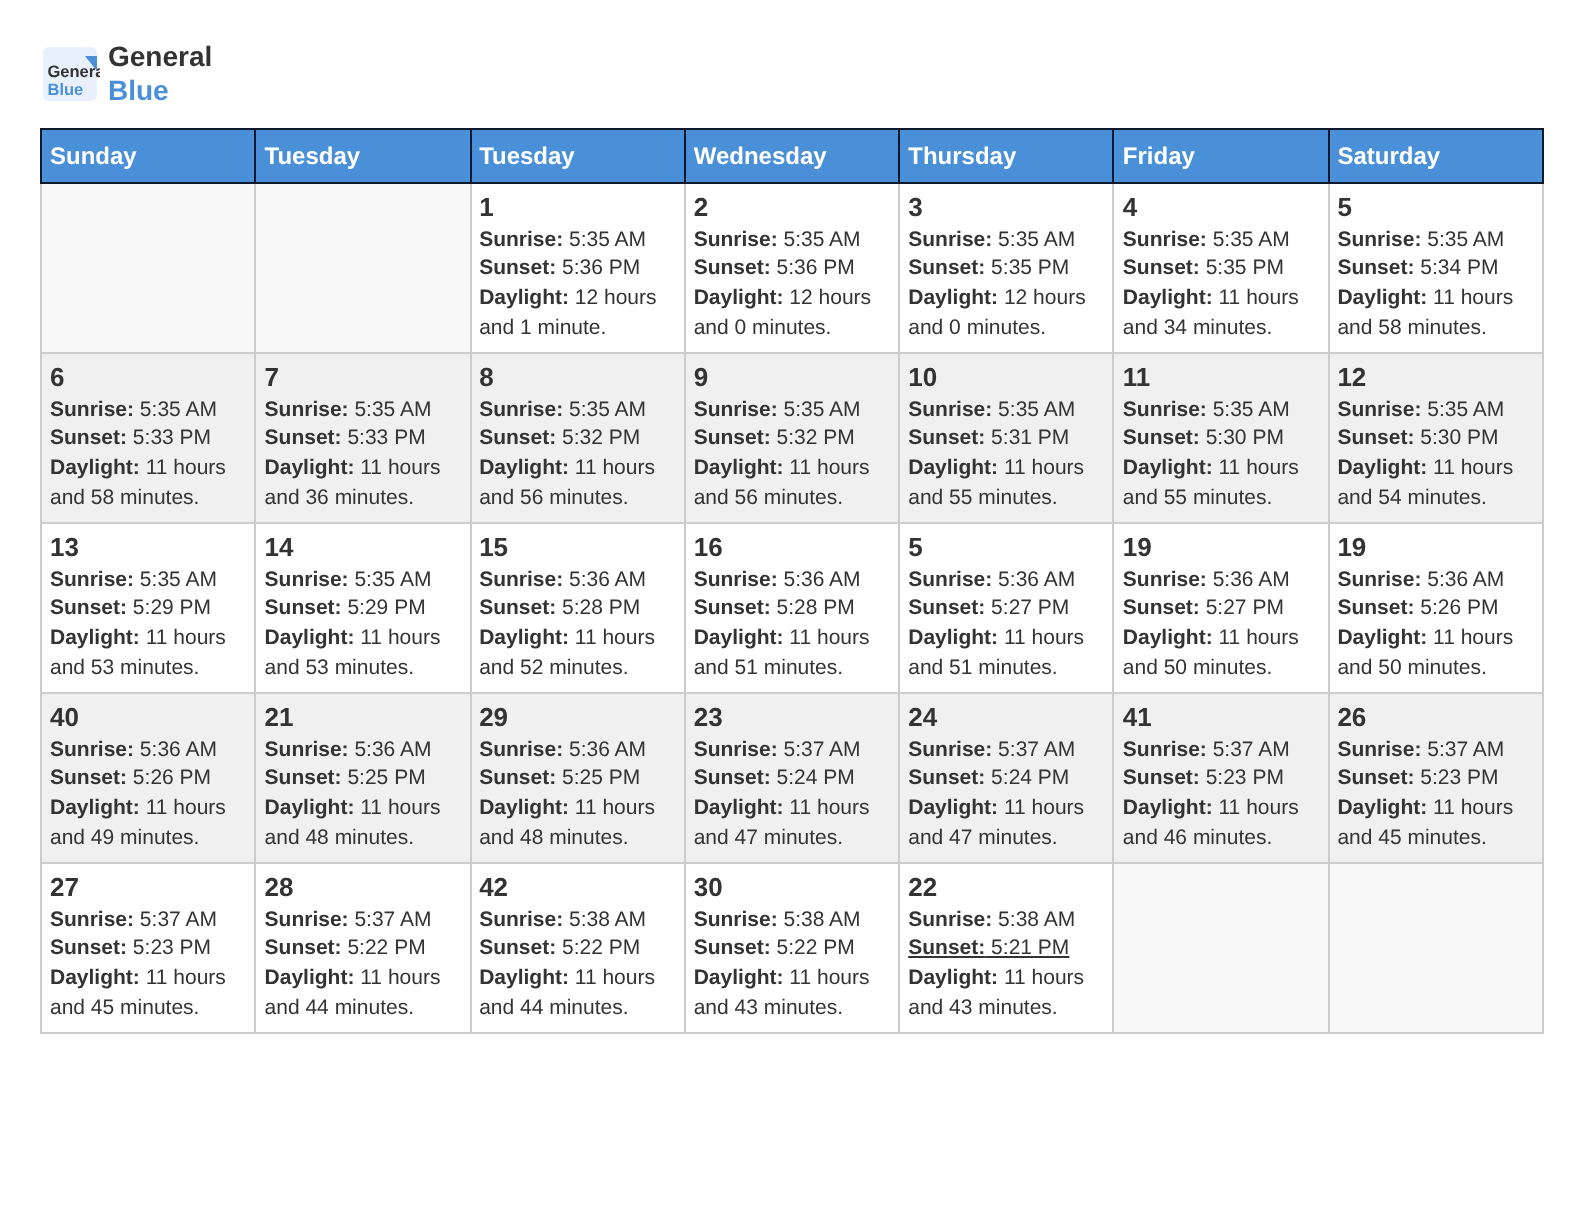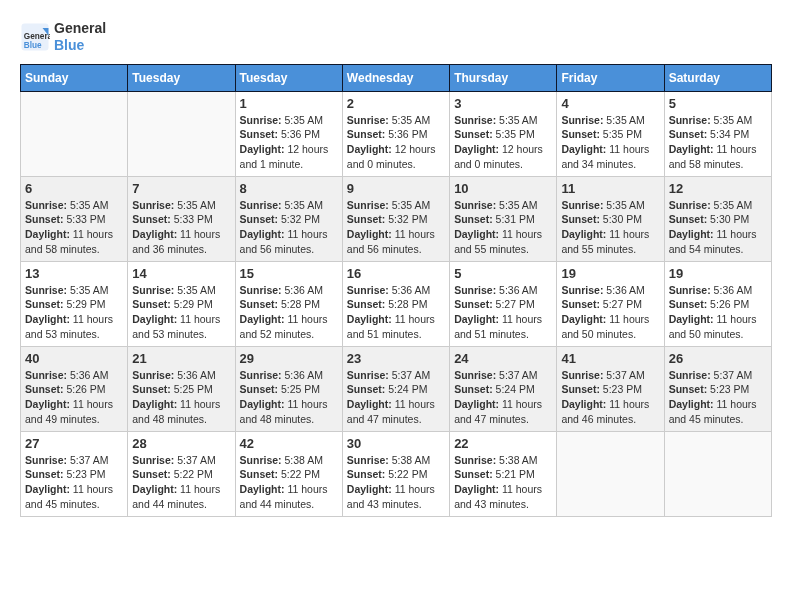--- a/index.html
+++ b/index.html
@@ -387,21 +387,21 @@
             <span style="display: block;"><strong>Sunrise:</strong> 5:38 AM</span>
             <span style="display: block;"><strong>Sunset:</strong> 5:22 PM</span>
             <span style="display: block;"><strong>Daylight:</strong> 11 hours</span>
             <span style="display: block;">and 43 minutes.</span>
           </div>
         </td>
         <td>
           <span class="day-number">22</span>
           <div class="cell-info">
             <span style="display: block;"><strong>Sunrise:</strong> 5:38 AM</span>
-            <span style="display: block;"><strong>Sunset:</strong> 5:21 PM</span>
+            <span style="display: block; text-decoration: underline;"><strong>Sunset:</strong> 5:21 PM</span>
             <span style="display: block;"><strong>Daylight:</strong> 11 hours</span>
             <span style="display: block;">and 43 minutes.</span>
           </div>
         </td>
         <td class="cell-empty"></td>
         <td class="cell-empty"></td>
       </tr>
     </tbody>
 </table>
 

